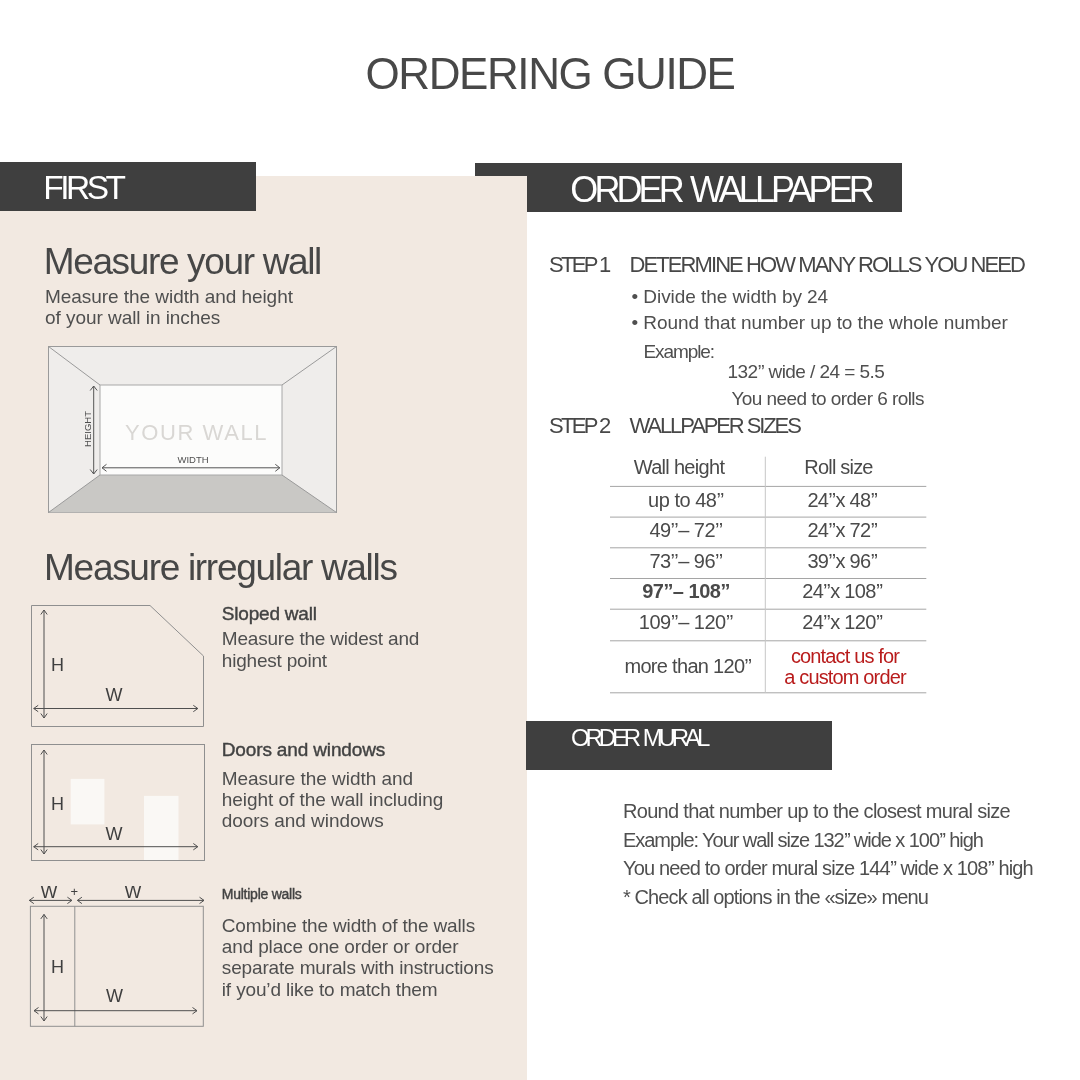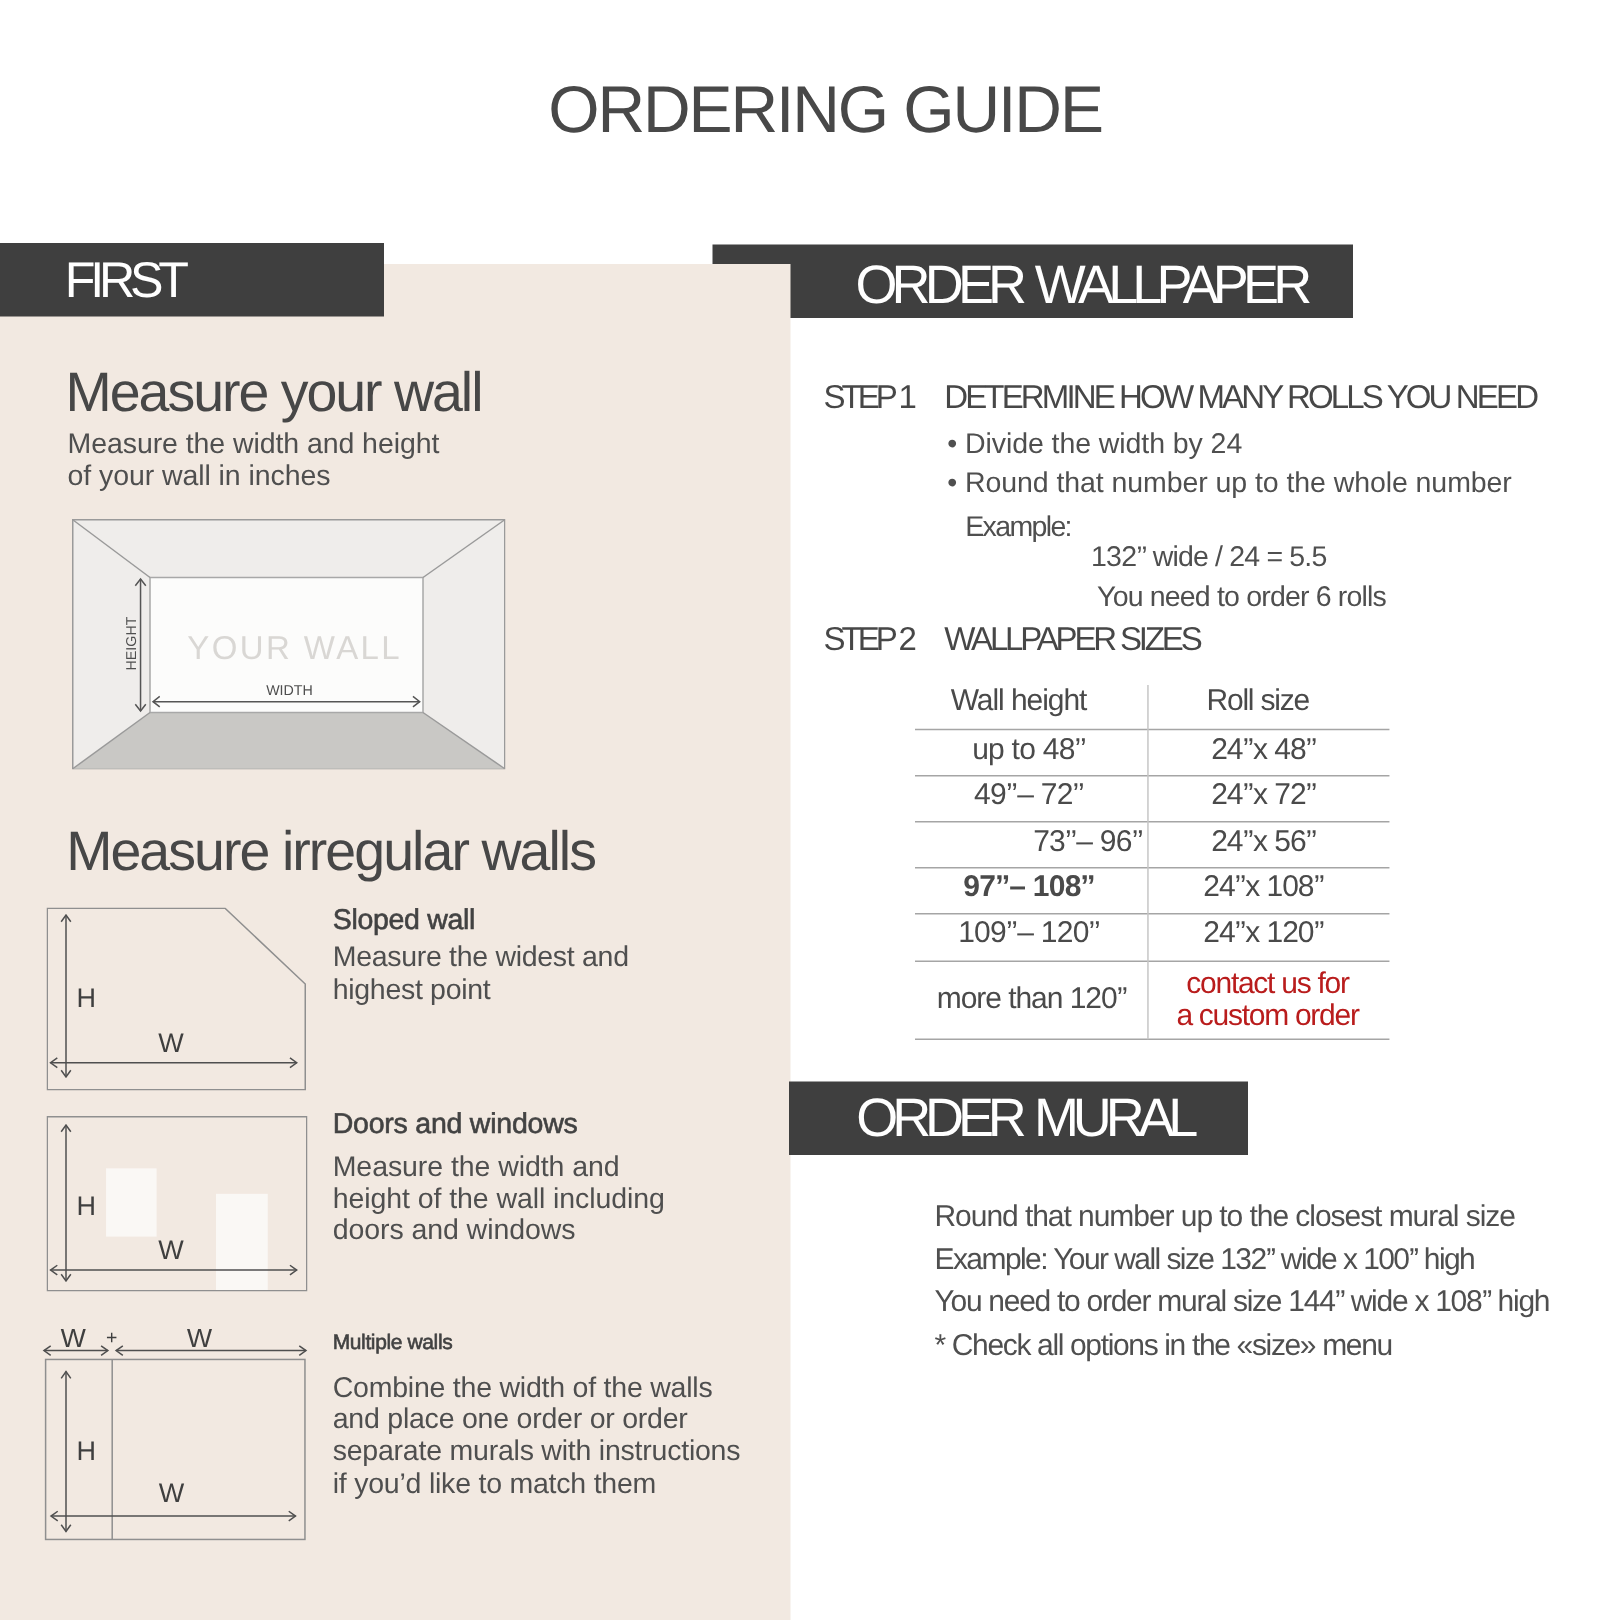--- a/index.html
+++ b/index.html
@@ -191,31 +191,31 @@
     <line x1="1" y1="185.8" x2="317.3" y2="185.8" stroke="#a5a5a5"></line>
     <line x1="1" y1="237.8" x2="317.3" y2="237.8" stroke="#a5a5a5"></line>
     <line x1="156.3" y1="1.7" x2="156.3" y2="237.8" stroke="#c6c6c6"></line>
   </svg>
 </div>
 
 <div class="abs" style="left:610px;top:457.2px;width:138px;text-align:center;font-size:20px;line-height:20px;color:#4a4a4a;letter-spacing:-0.7px;">Wall height</div>
 
 <div class="abs" style="left:610px;top:490.4px;width:152px;text-align:center;font-size:20px;line-height:20px;color:#4a4a4a;letter-spacing:-0.5px;">up to 48’’</div>
 <div class="abs" style="left:610px;top:520.1px;width:152px;text-align:center;font-size:20px;line-height:20px;color:#4a4a4a;letter-spacing:-0.5px;">49’’– 72’’</div>
-<div class="abs" style="left:610px;top:550.7px;width:152px;text-align:right;font-size:20px;line-height:20px;color:#4a4a4a;letter-spacing:-0.5px;">73’’– 96’’</div>
+<div class="abs" style="left:610px;top:550.7px;width:152px;text-align:center;font-size:20px;line-height:20px;color:#4a4a4a;letter-spacing:-0.5px;">73’’– 96’’</div>
 <div class="abs" style="left:610px;top:581.4px;width:152px;text-align:center;font-size:20px;line-height:20px;color:#4a4a4a;letter-spacing:-0.5px;font-weight:bold;">97’’– 108’’</div>
 <div class="abs" style="left:610px;top:612.1px;width:152px;text-align:center;font-size:20px;line-height:20px;color:#4a4a4a;letter-spacing:-0.5px;">109’’– 120’’</div>
 <div class="abs" style="left:610px;top:656.2px;width:156px;text-align:center;font-size:20px;line-height:20px;color:#4a4a4a;letter-spacing:-0.7px;">more than 120’’</div>
 
 <div class="abs" style="left:769px;top:457.2px;width:139px;text-align:center;font-size:20px;line-height:20px;color:#4a4a4a;letter-spacing:-0.8px;">Roll size</div>
 
 <div class="abs" style="left:769px;top:490.4px;width:147px;text-align:center;font-size:20px;line-height:20px;color:#4a4a4a;letter-spacing:-0.7px;">24’’x 48’’</div>
 <div class="abs" style="left:769px;top:520.1px;width:147px;text-align:center;font-size:20px;line-height:20px;color:#4a4a4a;letter-spacing:-0.7px;">24’’x 72’’</div>
-<div class="abs" style="left:769px;top:550.7px;width:147px;text-align:center;font-size:20px;line-height:20px;color:#4a4a4a;letter-spacing:-0.7px;">24’’x 56’’</div>
+<div class="abs" style="left:769px;top:550.7px;width:147px;text-align:center;font-size:20px;line-height:20px;color:#4a4a4a;letter-spacing:-0.7px;">39’’x 96’’</div>
 <div class="abs" style="left:769px;top:581.4px;width:147px;text-align:center;font-size:20px;line-height:20px;color:#4a4a4a;letter-spacing:-0.7px;">24’’x 108’’</div>
 <div class="abs" style="left:769px;top:612.1px;width:147px;text-align:center;font-size:20px;line-height:20px;color:#4a4a4a;letter-spacing:-0.7px;">24’’x 120’’</div>
 <div class="abs" style="left:769px;top:646.1px;width:152px;text-align:center;font-size:20px;line-height:21.2px;color:#b91c1c;letter-spacing:-0.85px;">contact us for<br>a custom order</div>
 
 <div class="abs dark" style="left:526px;top:721px;width:306px;height:49px;"></div>
 
-<div class="abs white" style="left:570.9px;top:724.2px;font-size:36px;letter-spacing:-4.1px;word-spacing:3px;">ORDER MURAL</div>
+<div class="abs white" style="left:570.9px;top:724.2px;font-size:24px;letter-spacing:-4.1px;word-spacing:3px;">ORDER MURAL</div>
 
 <div class="abs" style="left:623px;top:797px;font-size:20px;line-height:28.5px;color:#4f4f4f;"><span style="letter-spacing:-0.7px;">Round that number up to the closest mural size</span><br><span style="letter-spacing:-1.05px;">Example: Your wall size 132’’ wide x 100’’ high</span><br><span style="letter-spacing:-0.85px;">You need to order mural size 144’’ wide x 108’’ high</span><br><span style="letter-spacing:-0.9px;">* Check all options in the «size» menu</span></div>
 
 </body></html>

